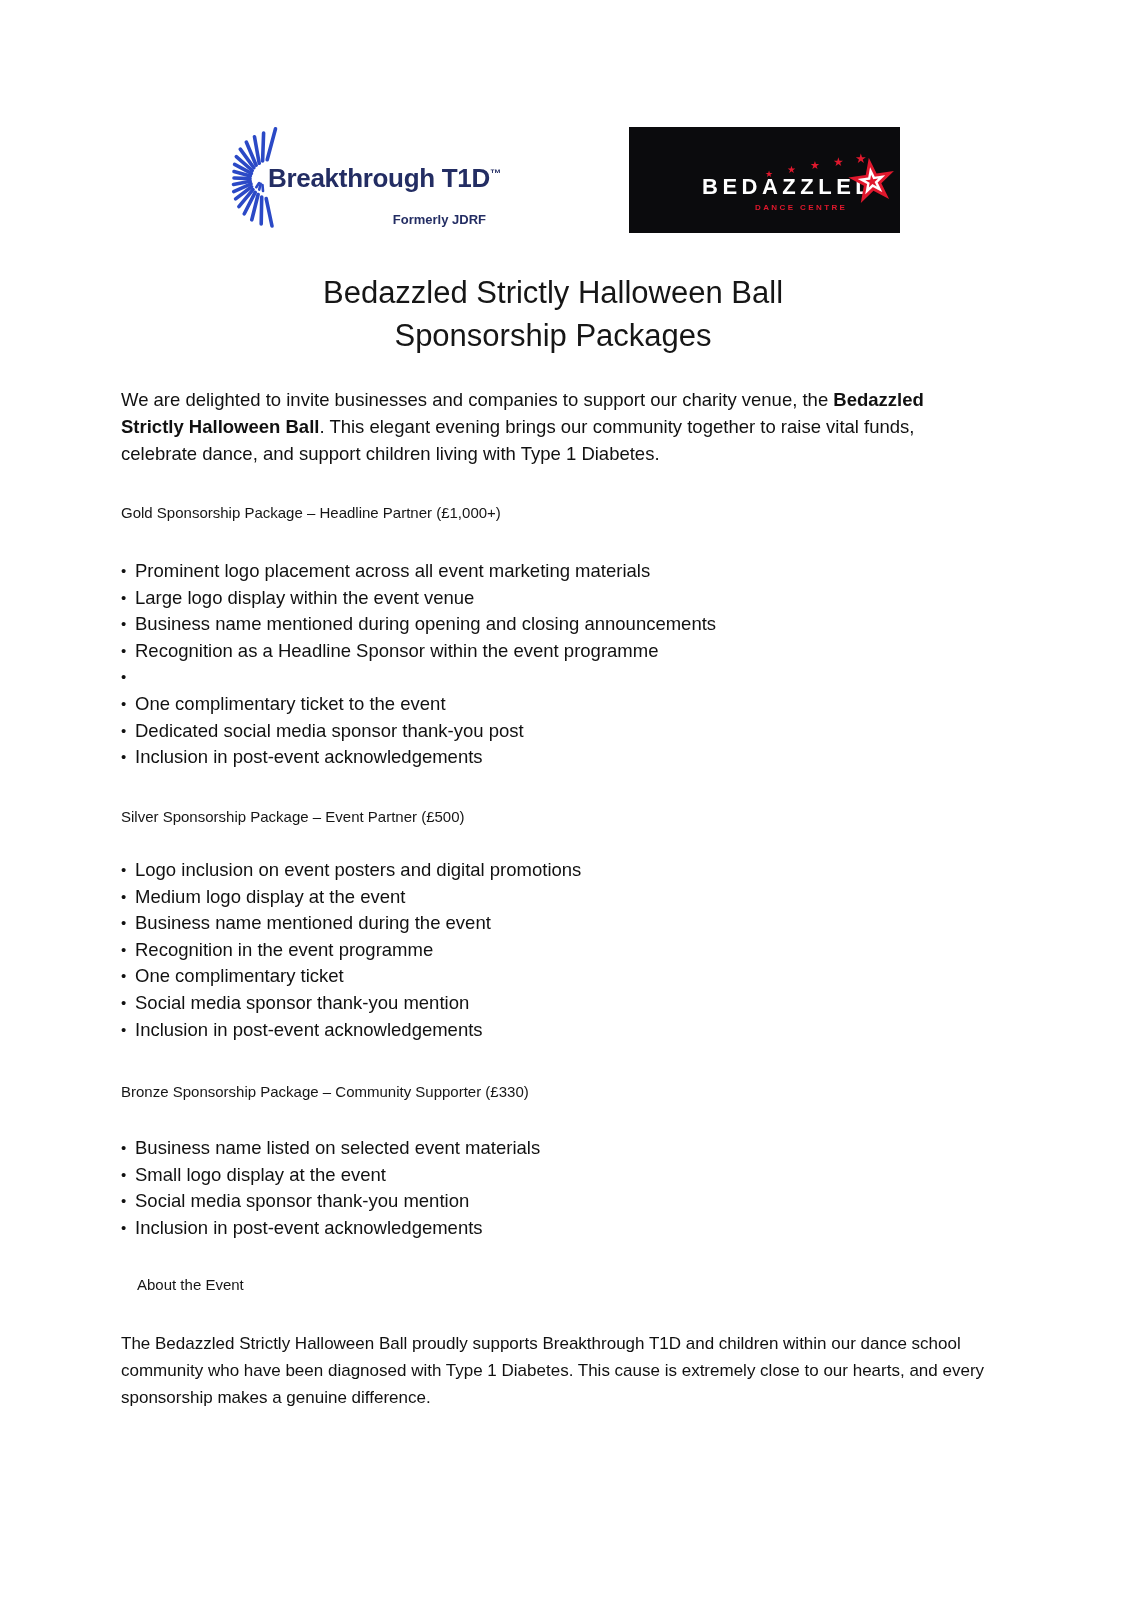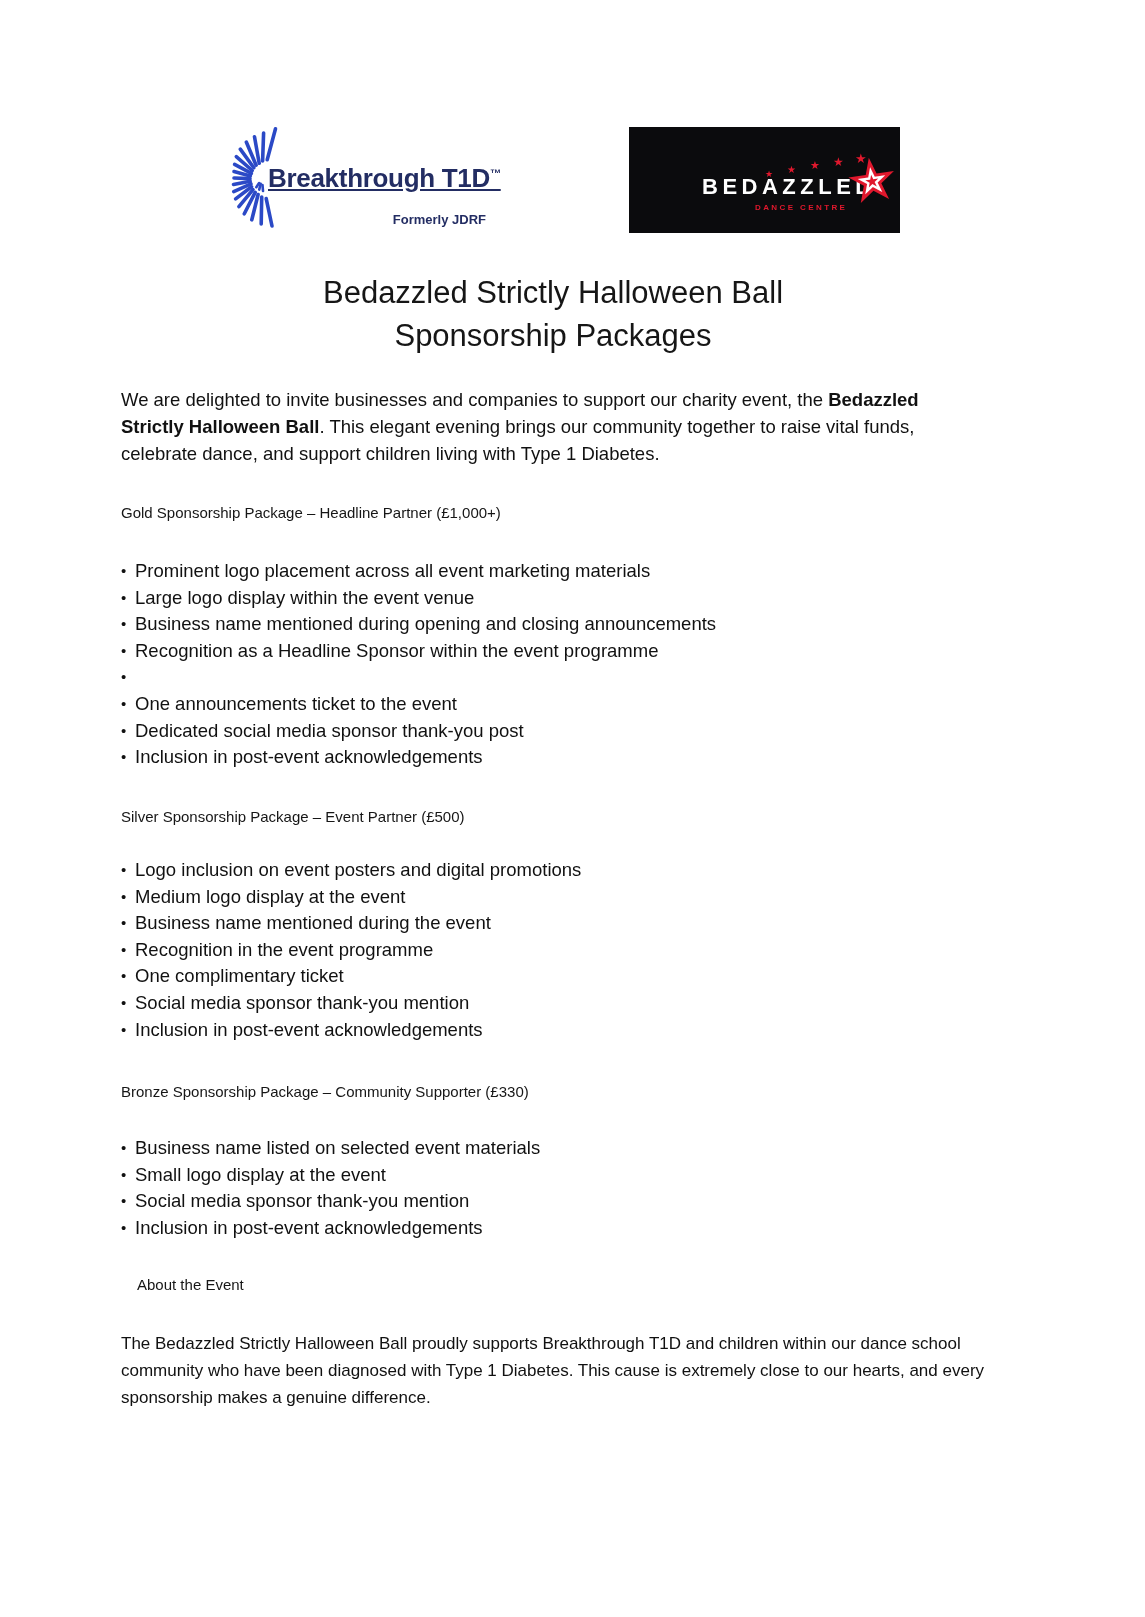--- a/index.html
+++ b/index.html
@@ -4,21 +4,21 @@
 <style>
   * { margin:0; padding:0; box-sizing:border-box; }
   html,body { background:#ffffff; }
   body { font-family:"Liberation Sans", sans-serif; color:#111111; }
   .page { position:relative; width:1145px; height:1617px; background:#ffffff; overflow:hidden; }
 
   
   .bt-logo { position:absolute; left:212px; top:121px; width:290px; height:116px; }
   .bt-burst { position:absolute; left:0; top:0; }
   .bt-text { position:absolute; left:56px; top:42px; width:232px; }
-  .bt-name { font-size:26px; font-weight:bold; color:#232d63; letter-spacing:-0.3px; white-space:nowrap;text-decoration:underline; }
+  .bt-name { font-size:26px; font-weight:bold; color:#232d63; letter-spacing:-0.3px; white-space:nowrap; }
   .bt-name sup { font-size:11px; font-weight:bold; vertical-align:super; }
   .bt-tagline { margin-top:18px; padding-right:14px; text-align:right; font-size:13px; font-weight:600; color:#232d63; }
 
   
   .bd-logo { position:absolute; left:629px; top:127px; width:271px; height:106px; background:#0b0b0d; overflow:hidden; }
   .bd-word { position:absolute; left:25px; top:47px; color:#ffffff; font-weight:bold; font-size:22px; letter-spacing:4.5px; white-space:nowrap;margin-left:48px; }
   .bd-tagline { position:absolute; left:126px; top:76px; color:#e0182d; font-size:8px; font-weight:bold; letter-spacing:2.4px; white-space:nowrap; }
   .bd-small-star { position:absolute; color:#e0182d; line-height:1; }
   .bd-s1 { left:136px; top:43px; font-size:9px; }
   .bd-s2 { left:158px; top:38px; font-size:10px; }
@@ -93,21 +93,21 @@
     <div class="bd-big-star">
       <span class="bd-star-outer">★</span>
       <span class="bd-star-mid">★</span>
       <span class="bd-star-core">★</span>
     </div>
     <div class="bd-tagline">DANCE CENTRE</div>
   </div>
 
   <h1 class="doc-title"><span>Bedazzled Strictly Halloween Ball</span><br><span>Sponsorship Packages</span></h1>
 
-  <p class="intro"><span>We are delighted to invite businesses and companies to support our charity event, the </span><b>Bedazzled Strictly Halloween Ball</b><span>. This elegant evening brings our community together to raise vital funds, celebrate dance, and support children living with Type 1 Diabetes.</span></p>
+  <p class="intro"><span>We are delighted to invite businesses and companies to support our charity venue, the </span><b>Bedazzled Strictly Halloween Ball</b><span>. This elegant evening brings our community together to raise vital funds, celebrate dance, and support children living with Type 1 Diabetes.</span></p>
 
   <h2 class="sec-heading h-gold">Gold Sponsorship Package – Headline Partner (£1,000+)</h2>
   <ul class="bullet-list l-gold">
       <li>
         <span class="dot">•</span>
         <span>Prominent logo placement across all event marketing materials</span>
       </li>
       <li>
         <span class="dot">•</span>
         <span>Large logo display within the event venue</span>
@@ -118,21 +118,21 @@
       </li>
       <li>
         <span class="dot">•</span>
         <span>Recognition as a Headline Sponsor within the event programme</span>
       </li>
       <li>
         <span class="dot">•</span>
       </li>
       <li>
         <span class="dot">•</span>
-        <span>One announcements ticket to the event</span>
+        <span>One complimentary ticket to the event</span>
       </li>
       <li>
         <span class="dot">•</span>
         <span>Dedicated social media sponsor thank-you post</span>
       </li>
       <li>
         <span class="dot">•</span>
         <span>Inclusion in post-event acknowledgements</span>
       </li>
     </ul>

